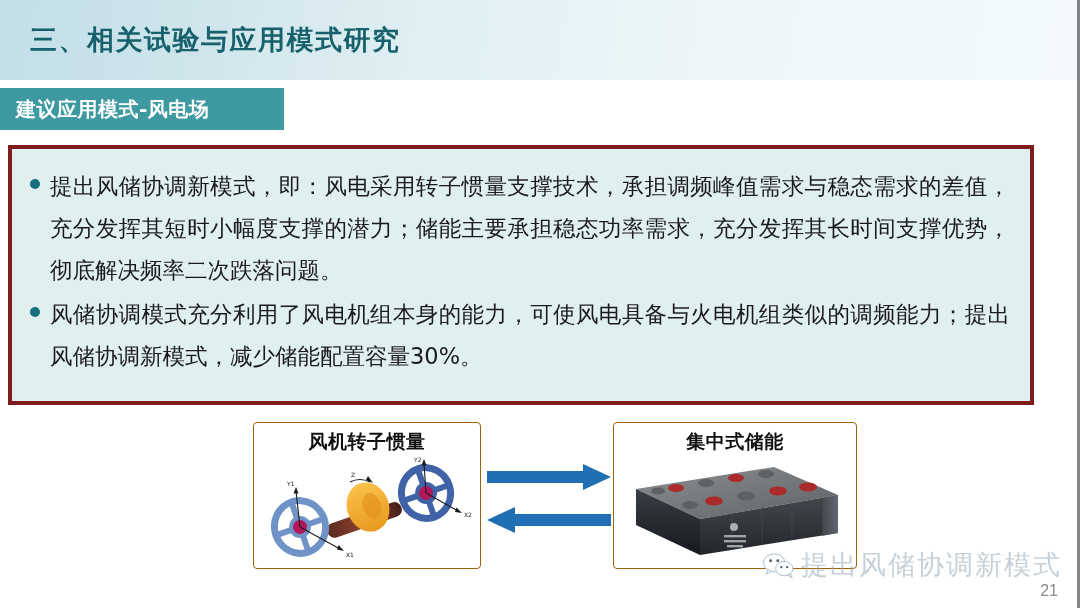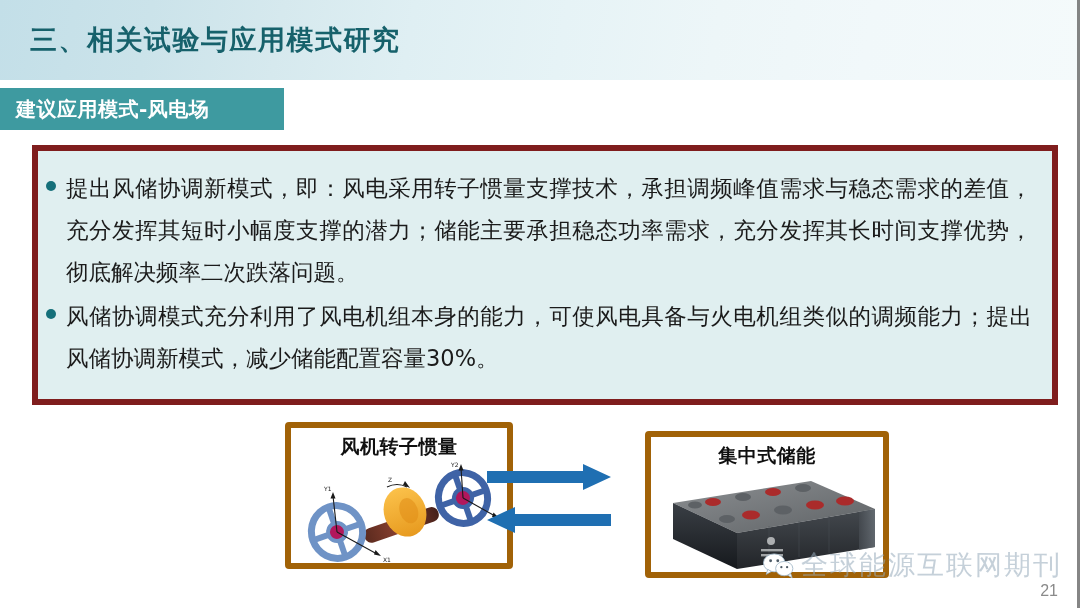--- a/index.html
+++ b/index.html
@@ -71,28 +71,28 @@
     font-size: 20px;
     font-weight: bold;
     letter-spacing: 0.5px;
     white-space: nowrap;
     font-family: "DejaVu Sans", "Liberation Sans", sans-serif;
   }
 
   
   #content-panel {
     position: absolute;
-    left: 32px;
+    left: 8px;
     top: 145px;
     width: 1026px;
     height: 260px;
     background: #e0eff0;
-    border: 6px solid #7f1d1d;
+    border: 4px solid #7f1d1d;
     box-sizing: border-box;
-    padding: 16px 20px 10px 8px;
+    padding: 16px 20px 10px 18px;
   }
   .bullet-row {
     display: flex;
     align-items: flex-start;
     margin-bottom: 2px;
   }
   .bullet-dot {
     flex: 0 0 auto;
     width: 10px;
     height: 10px;
@@ -114,35 +114,34 @@
   
   #diagram-area {
     position: absolute;
     left: 0;
     top: 415px;
     width: 1080px;
     height: 175px;
   }
   .diagram-box {
     position: absolute;
-    border: 6px solid #a16207;
+    border: 1px solid #a16207;
     border-radius: 4px;
     background: #ffffff;
     box-sizing: border-box;
-    margin-left: 32px;
   }
   #box-rotor {
     left: 253px;
     top: 7px;
     width: 228px;
     height: 147px;
   }
   #box-storage {
     left: 613px;
-    top: 16px;
+    top: 7px;
     width: 244px;
     height: 147px;
   }
   .box-caption {
     position: absolute;
     left: 0;
     top: 6px;
     width: 100%;
     text-align: center;
     font-size: 19px;
@@ -376,20 +375,20 @@
     <svg width="46" height="40" viewBox="0 0 46 40">
       <ellipse cx="17" cy="17" rx="15" ry="12.5" fill="#ffffff" stroke="#9fb6c6" stroke-width="1.2"></ellipse>
       <polygon points="8,26 6,33 13,29" fill="#ffffff" stroke="#9fb6c6" stroke-width="1.2"></polygon>
       <circle cx="12" cy="14" r="2" fill="#4e5b66"></circle>
       <circle cx="22" cy="14" r="2" fill="#4e5b66"></circle>
       <ellipse cx="31" cy="25" rx="12" ry="10" fill="#ffffff" stroke="#9fb6c6" stroke-width="1.2"></ellipse>
       <polygon points="40,32 42,38 36,34" fill="#ffffff" stroke="#9fb6c6" stroke-width="1.2"></polygon>
       <circle cx="27" cy="23" r="1.6" fill="#4e5b66"></circle>
       <circle cx="35" cy="23" r="1.6" fill="#4e5b66"></circle>
     </svg>
-    <span id="watermark-text">全球能源互联网期刊</span>
+    <span id="watermark-text">提出风储协调新模式</span>
   </div>
 
   <div id="page-number">21</div>
 
   <div id="edge-right"></div>
 
 </div>
 
 </body></html>

